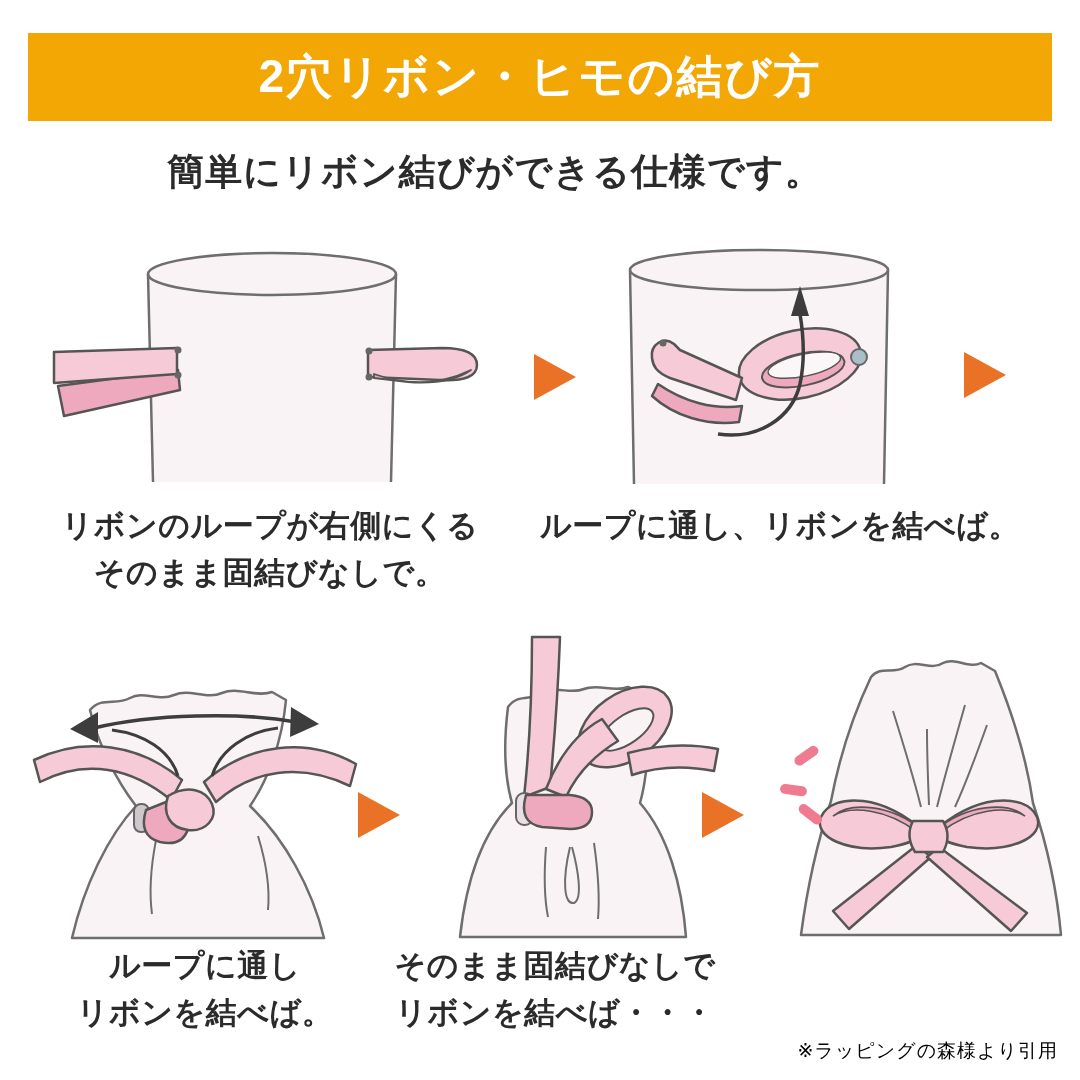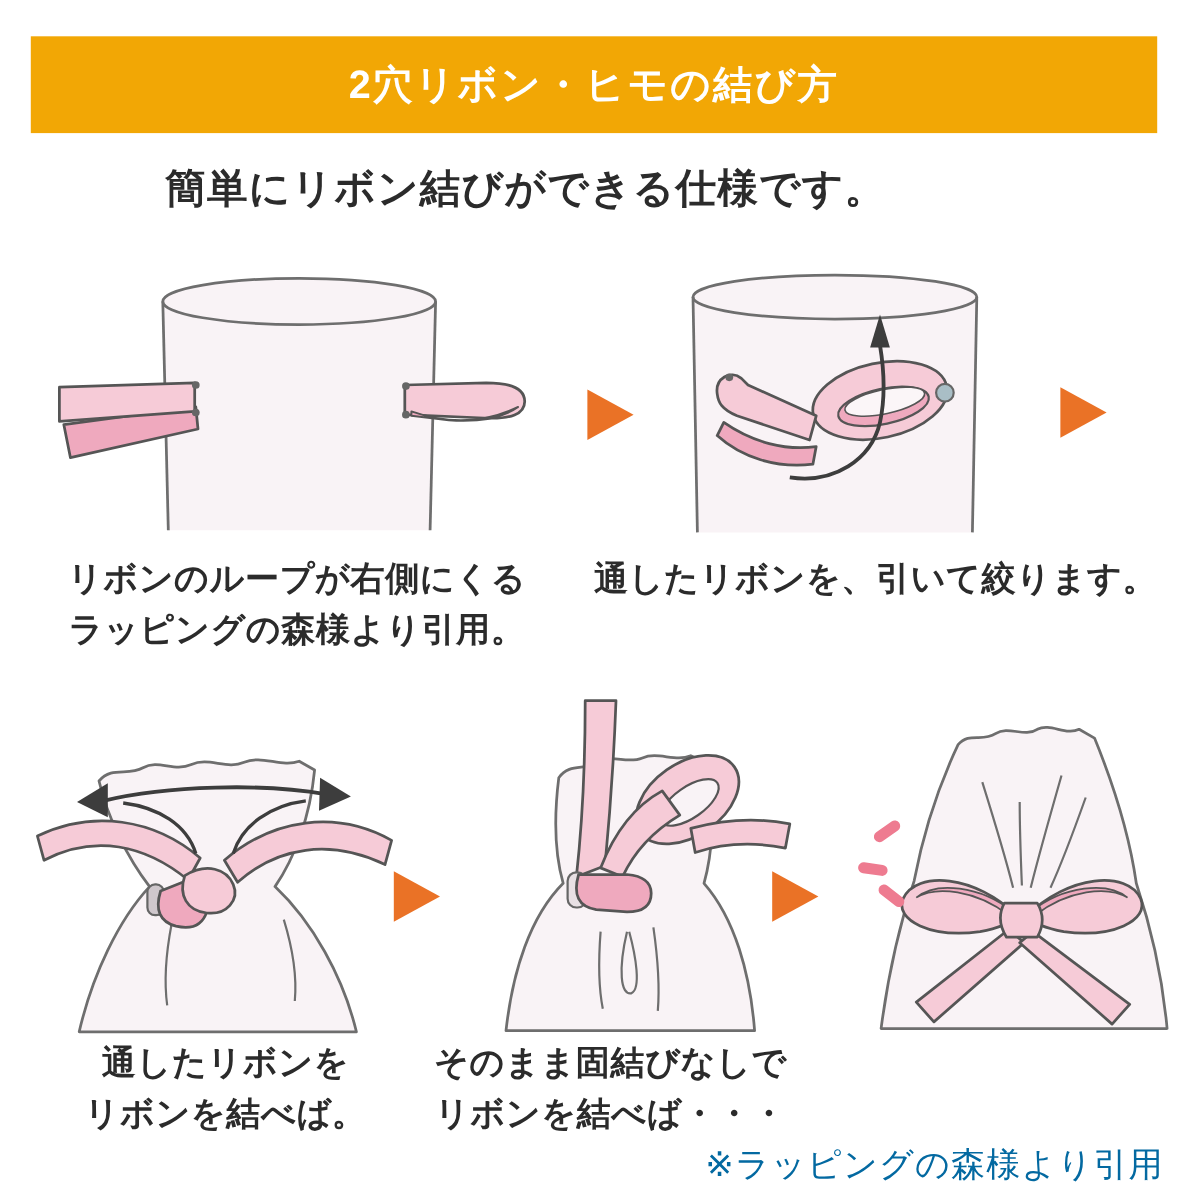--- a/index.html
+++ b/index.html
@@ -5,37 +5,37 @@
   html,body{margin:0;padding:0;background:#fff;}
   #canvas{
     position:relative;width:1080px;height:1080px;background:#ffffff;overflow:hidden;
     font-family:"Liberation Sans","DejaVu Sans",sans-serif;color:#2b2b2b;
   }
   .banner{
     position:absolute;left:28px;top:33px;width:1024px;height:88px;
     background:#F2A705;display:flex;align-items:center;justify-content:center;
   }
   .banner-title{
-    color:#ffffff;font-size:36px;font-weight:800;letter-spacing:2px;white-space:nowrap;
+    color:#ffffff;font-size:46px;font-weight:800;letter-spacing:2px;white-space:nowrap;
   }
   .subtitle{
     position:absolute;left:0;top:147px;width:956px;text-align:center;
-    font-size:37px;font-weight:600;letter-spacing:1px;color:#2b2b2b;
+    font-size:37px;font-weight:600;letter-spacing:1px;color:#2b2b2b;padding-left:17px;
   }
   .illo{position:absolute;}
   .illo svg{display:block;width:100%;height:100%;}
   .next-arrow{position:absolute;width:46px;height:50px;}
   .caption{
     position:absolute;text-align:center;font-size:31px;font-weight:600;
     line-height:1.5;color:#2b2b2b;letter-spacing:0.5px;
   }
   .caption span{display:block;white-space:nowrap;}
   .footer-credit{
-    position:absolute;right:22px;top:1038px;font-size:31px;font-weight:400;
-    color:#0369a1;letter-spacing:1px;white-space:nowrap;
+    position:absolute;right:22px;top:1038px;font-size:19px;font-weight:400;
+    color:#000000;letter-spacing:1px;white-space:nowrap;
   }
 </style>
 </head>
 <body>
 
 <div id="canvas">
 
   <div class="banner">
     <span class="banner-title">2穴リボン・ヒモの結び方</span>
   </div>
@@ -98,25 +98,25 @@
   </div>
 
   <div class="next-arrow" style="left:962px;top:350px;">
     <svg viewBox="0 0 46 50">
         <polygon points="2,2 2,48 44,25" fill="#EA7226"></polygon>
       </svg>
   </div>
 
   <div class="caption" style="left:40px;top:503px;width:460px;">
     <span>リボンのループが右側にくる</span>
-    <span>ラッピングの森様より引用。</span>
+    <span>そのまま固結びなしで。</span>
   </div>
 
   <div class="caption" style="left:540px;top:503px;width:480px;">
-    <span>通したリボンを、引いて絞ります。</span>
+    <span>ループに通し、リボンを結べば。</span>
   </div>
 
   <div class="illo" style="left:28px;top:648px;width:334px;height:292px;">
     <svg viewBox="0 0 334 292">
       <g>
         <path d="M62,62 C74,48 88,58 102,50 C116,42 130,54 146,47 C162,40 178,52 194,45 C210,38 228,50 244,44 L258,52
                  C254,94 240,132 222,158 C256,190 284,240 296,290 L44,290
                  C56,238 80,188 108,158 C88,132 70,96 62,62 Z" fill="#F9F3F6" stroke="#6E6E6E" stroke-width="2.5" stroke-linejoin="round"></path>
         <path d="M128,192 C123,218 121,244 124,266" fill="none" stroke="#6E6E6E" stroke-width="2"></path>
         <path d="M230,188 C238,214 242,240 240,262" fill="none" stroke="#6E6E6E" stroke-width="2"></path>
@@ -206,21 +206,21 @@
       </g>
       <g fill="#EE7B90">
         <rect x="18" y="106" width="27" height="10" rx="5" transform="rotate(-35 31 111)"></rect>
         <rect x="5" y="140" width="27" height="10" rx="5" transform="rotate(8 18 145)"></rect>
         <rect x="22" y="164" width="27" height="10" rx="5" transform="rotate(38 35 169)"></rect>
       </g>
     </svg>
   </div>
 
   <div class="caption" style="left:50px;top:943px;width:310px;">
-    <span>通したリボンを</span>
+    <span>ループに通し</span>
     <span>リボンを結べば。</span>
   </div>
 
   <div class="caption" style="left:385px;top:943px;width:340px;">
     <span>そのまま固結びなしで</span>
     <span>リボンを結べば・・・</span>
   </div>
 
 
   <div class="footer-credit">※ラッピングの森様より引用</div>

